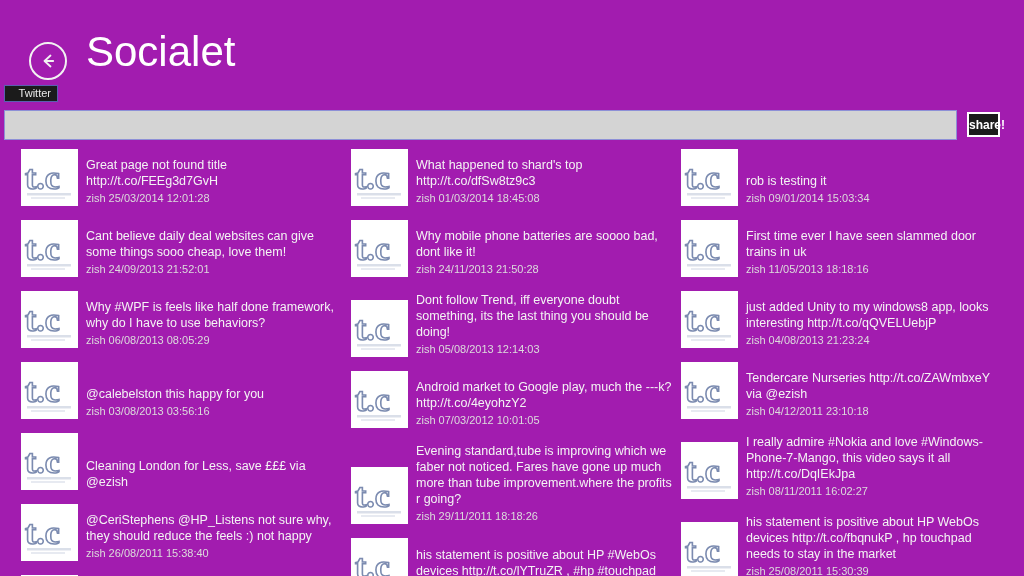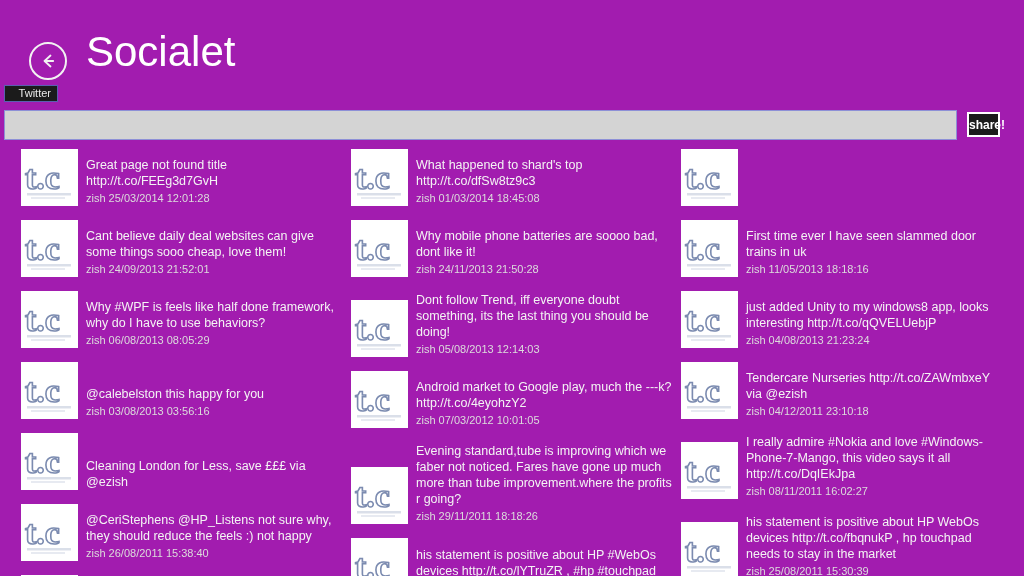--- a/index.html
+++ b/index.html
@@ -483,20 +483,24 @@
                 </filter>
               </defs>
               <rect x="0" y="0" width="57" height="57" fill="#ffffff"></rect>
               <g filter="url(#blr2-0)">
                 <text x="4" y="40" font-family="&quot;Liberation Serif&quot;, serif" font-size="34" font-weight="bold" fill="none" stroke="#7b8bb0" stroke-width="1.6">t.c</text>
                 <rect x="6" y="44" width="44" height="2.5" fill="#7b8bb0" opacity="0.28"></rect>
                 <rect x="10" y="48" width="34" height="2" fill="#7b8bb0" opacity="0.18"></rect>
               </g>
             </svg>
           </div>
+          <div class="tweet-body">
+            <div class="tweet-text">rob is testing it</div>
+            <div class="tweet-meta">zish 09/01/2014 15:03:34</div>
+          </div>
         </div>
         <div class="tweet">
           <div class="avatar">
             <svg width="57" height="57" viewBox="0 0 57 57">
               <defs>
                 <filter id="blr2-1" x="-30%" y="-30%" width="160%" height="160%">
                   <feGaussianBlur stdDeviation="0.55"></feGaussianBlur>
                 </filter>
               </defs>
               <rect x="0" y="0" width="57" height="57" fill="#ffffff"></rect>

